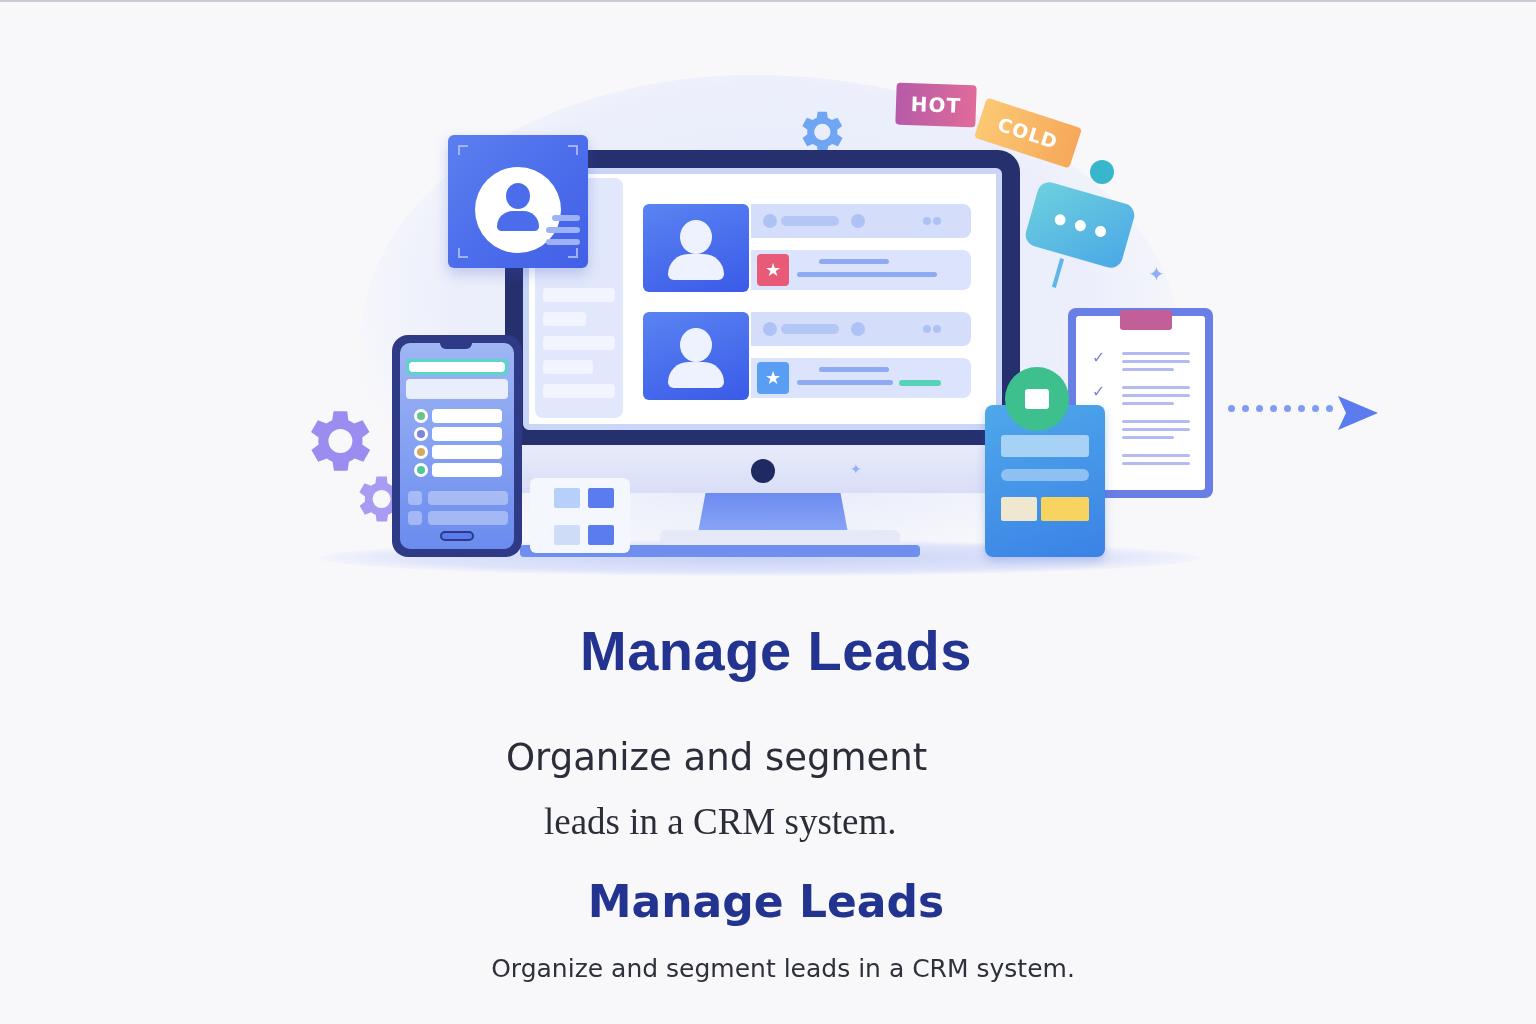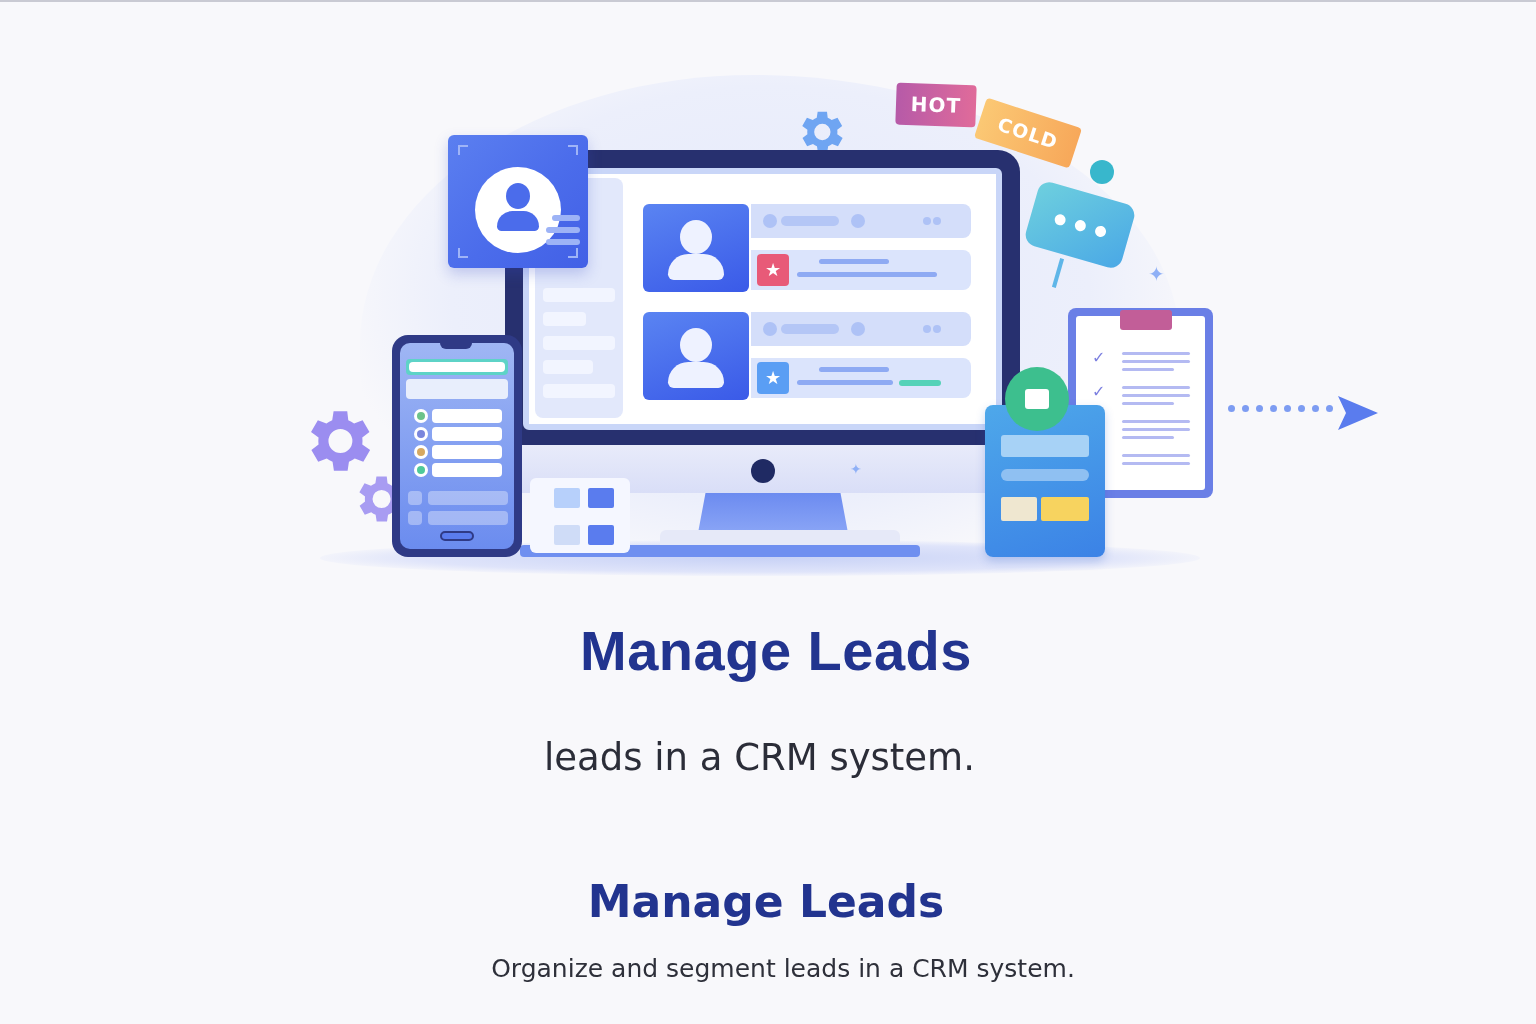--- a/index.html
+++ b/index.html
@@ -165,21 +165,21 @@
 
   
   .title-primary {
     position: absolute; left: 0; top: 618px; width: 1552px; text-align: center;
     font-family: "Liberation Sans", sans-serif; font-weight: bold; font-size: 56px; color: #22348f; letter-spacing: 0.5px;
   }
   .subtitle-primary {
     position: absolute; top: 726px; left: 506px;
     font-family: "DejaVu Sans", sans-serif; font-size: 37px; color: #2b2d38; line-height: 64px;
   }
-  .subtitle-primary .l2 { display: block; padding-left: 38px; }
+  .subtitle-primary .l2 { display: block; padding-left: 38px; font-family: Liberation Serif, serif; }
   .title-secondary {
     position: absolute; left: 0; top: 876px; width: 1532px; text-align: center;
     font-family: "DejaVu Sans", sans-serif; font-weight: bold; font-size: 44px; color: #22348f;
   }
   .subtitle-secondary {
     position: absolute; left: 0; top: 954px; width: 1566px; text-align: center;
     font-family: "DejaVu Sans", sans-serif; font-size: 25px; color: #2e303a;
   }
 </style>
 </head>
@@ -383,16 +383,17 @@
       <i></i>
       <i></i>
       <i></i>
       <i></i>
     </div>
   <div class="arrow-head"></div>
 </div>
 
 <h1 class="title-primary">Manage Leads</h1>
 <p class="subtitle-primary">
+  <span>Organize and segment</span>
   <span class="l2">leads in a CRM system.</span>
 </p>
 <h2 class="title-secondary">Manage Leads</h2>
 <p class="subtitle-secondary">Organize and segment leads in a CRM system.</p>
 
 </body></html>

